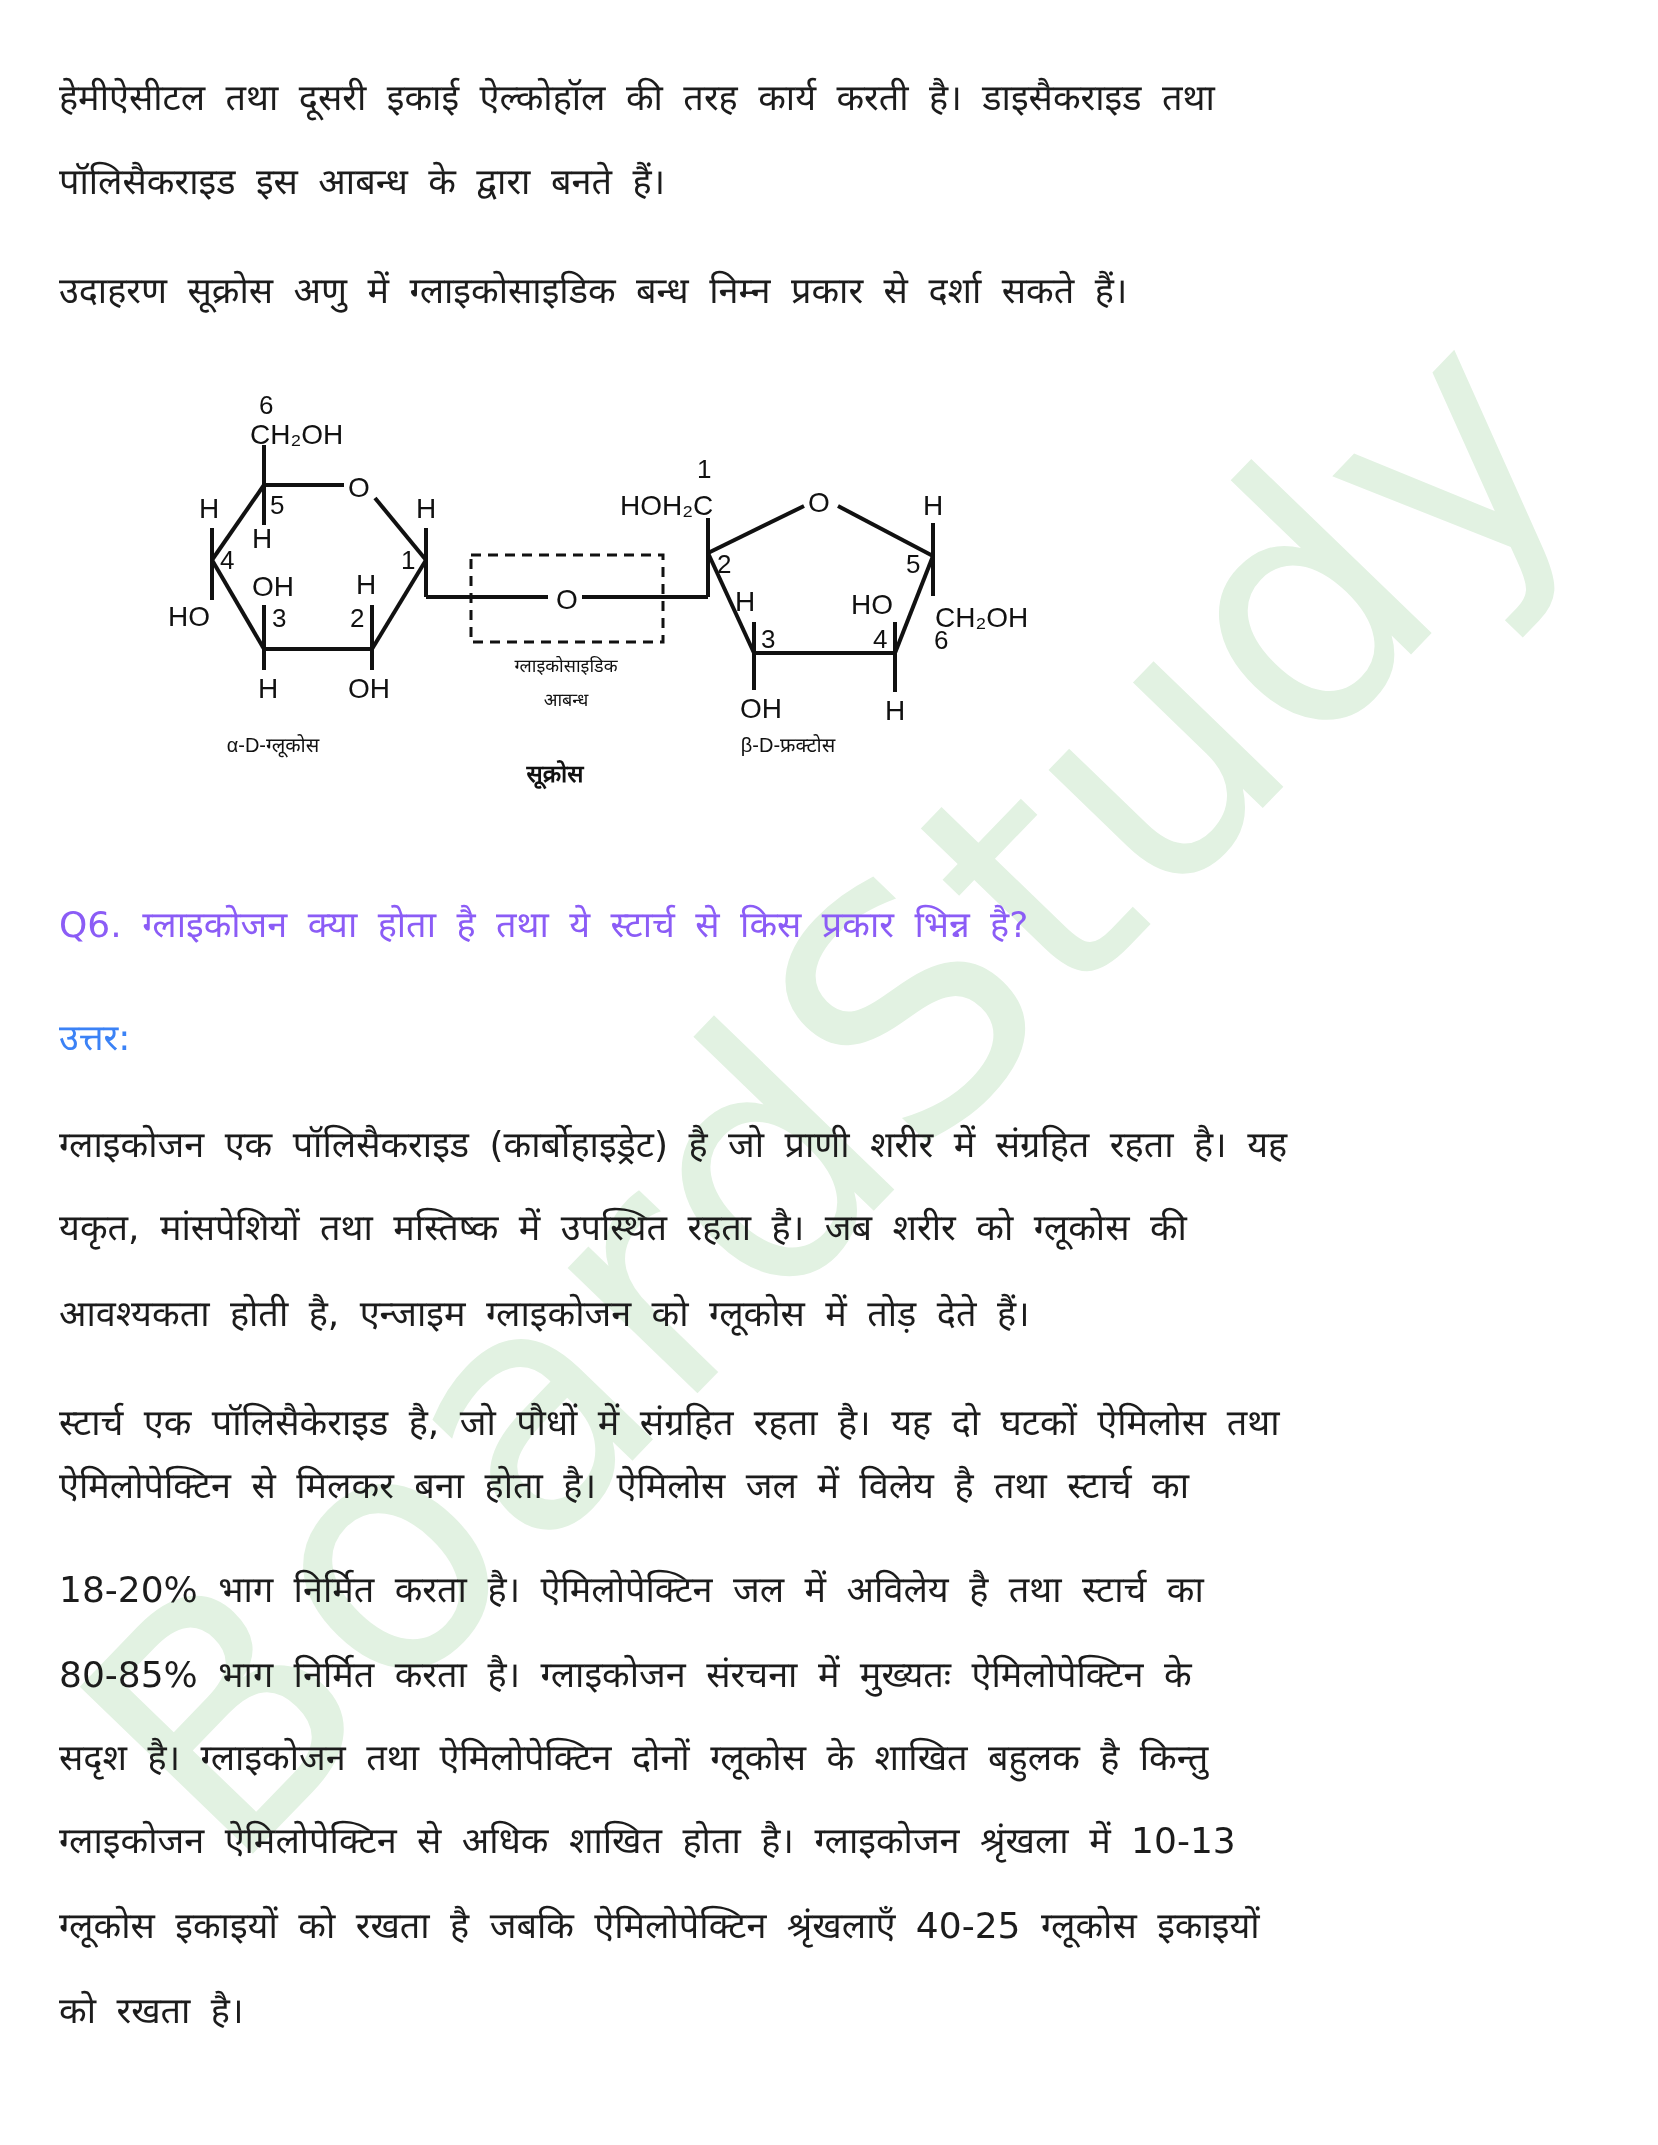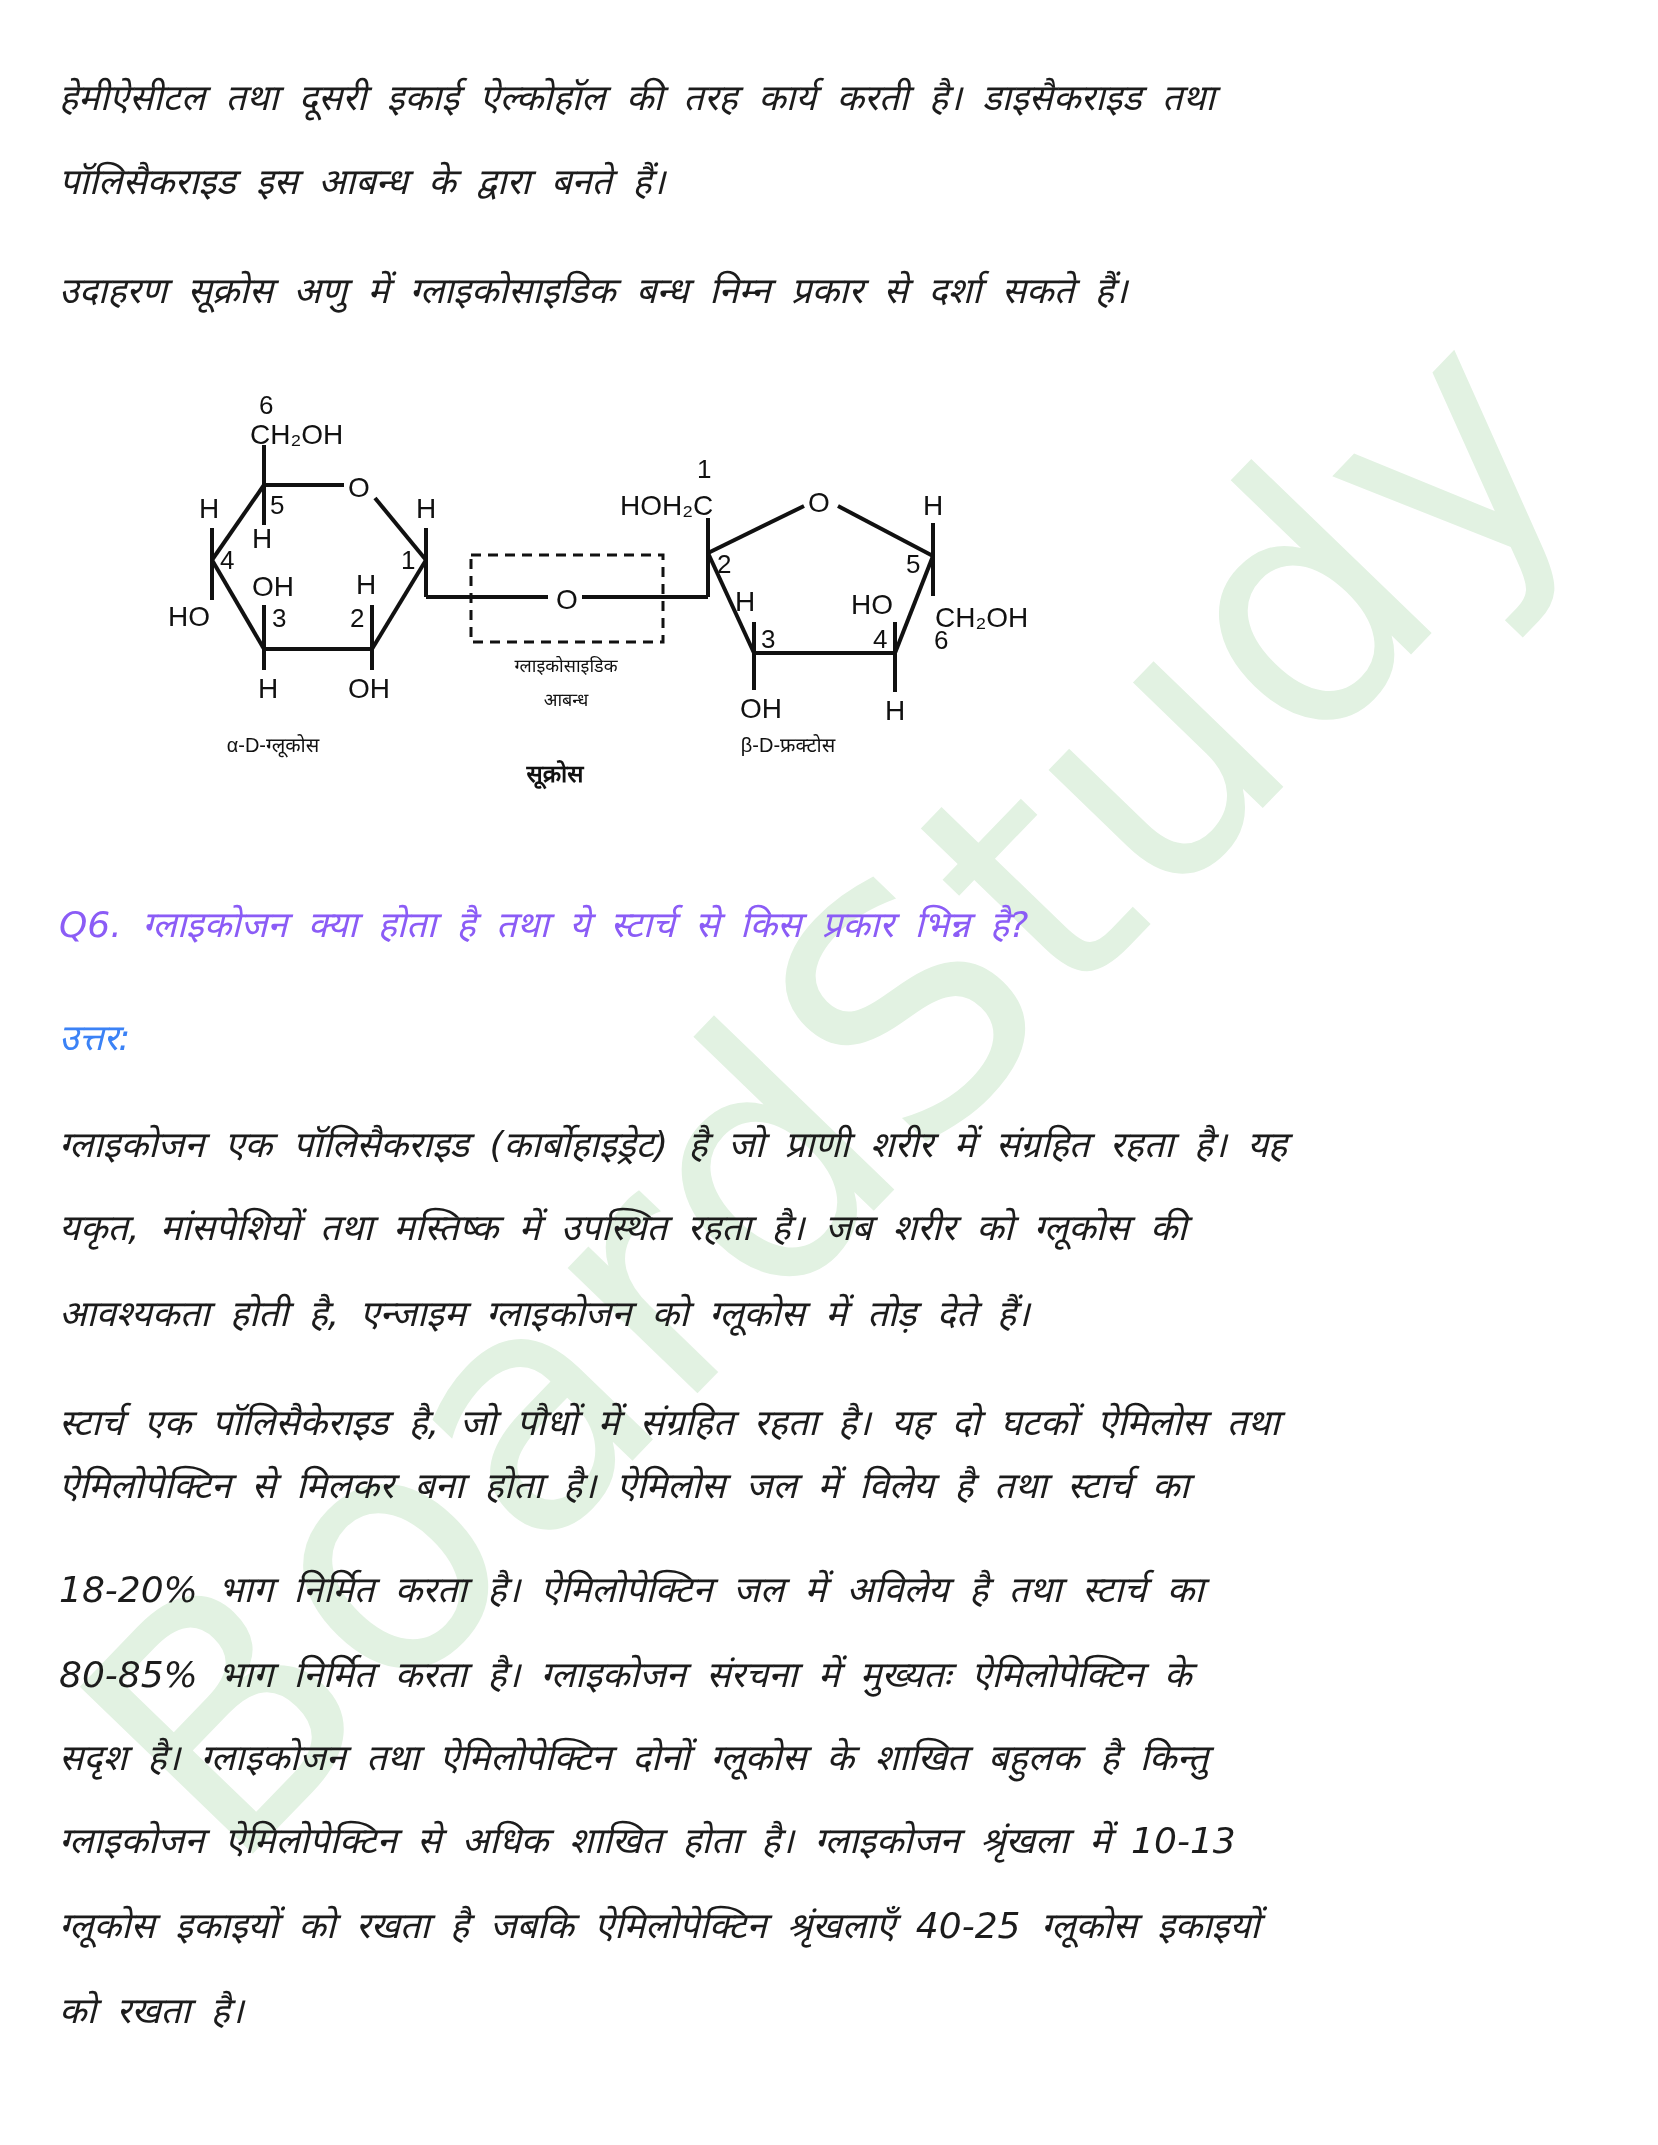--- a/index.html
+++ b/index.html
@@ -2,21 +2,21 @@
 <html><head>
 <meta charset="utf-8">
 <style>
   html, body { margin: 0; padding: 0; background: #ffffff; }
   body { width: 1658px; height: 2145px; position: relative; overflow: hidden;
          font-family: "DejaVu Sans", "Liberation Sans", sans-serif; color: #1c1c1c; }
   .watermark { position: absolute; left: 830px; top: 1092px; transform: translate(-50%, -50%) rotate(-46deg);
                font-family: "DejaVu Sans", sans-serif; font-size: 330px; color: #e2f2e2; white-space: nowrap;
                letter-spacing: 4px; z-index: 0; pointer-events: none; user-select: none; }
   .line { position: absolute; left: 59px; white-space: nowrap; font-size: 36px; line-height: 48px;
-          word-spacing: 9px; z-index: 1; font-style: italic; }
+          word-spacing: 9px; z-index: 1; }
   .question { color: #8b5cf6; }
   .answer-label { color: #3b82f6; }
   .diagram { position: absolute; left: 0; top: 0; width: 1658px; height: 850px; z-index: 1; }
   .diagram text { font-family: "Liberation Sans", "DejaVu Sans", sans-serif; fill: #111; }
 </style>
 </head>
 <body>
 
 <div class="watermark">BoardStudy</div>
 

